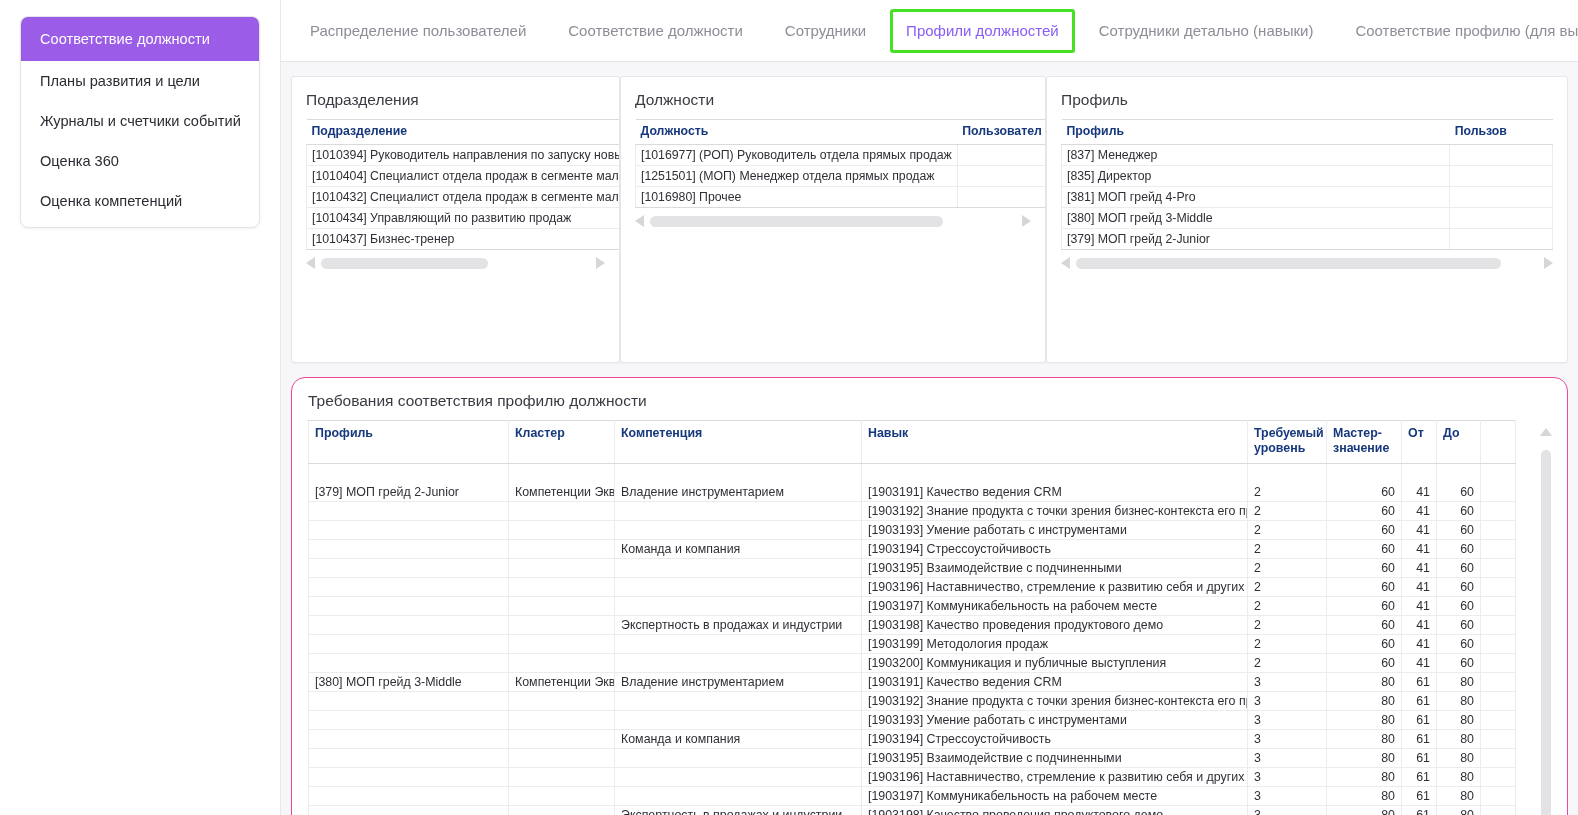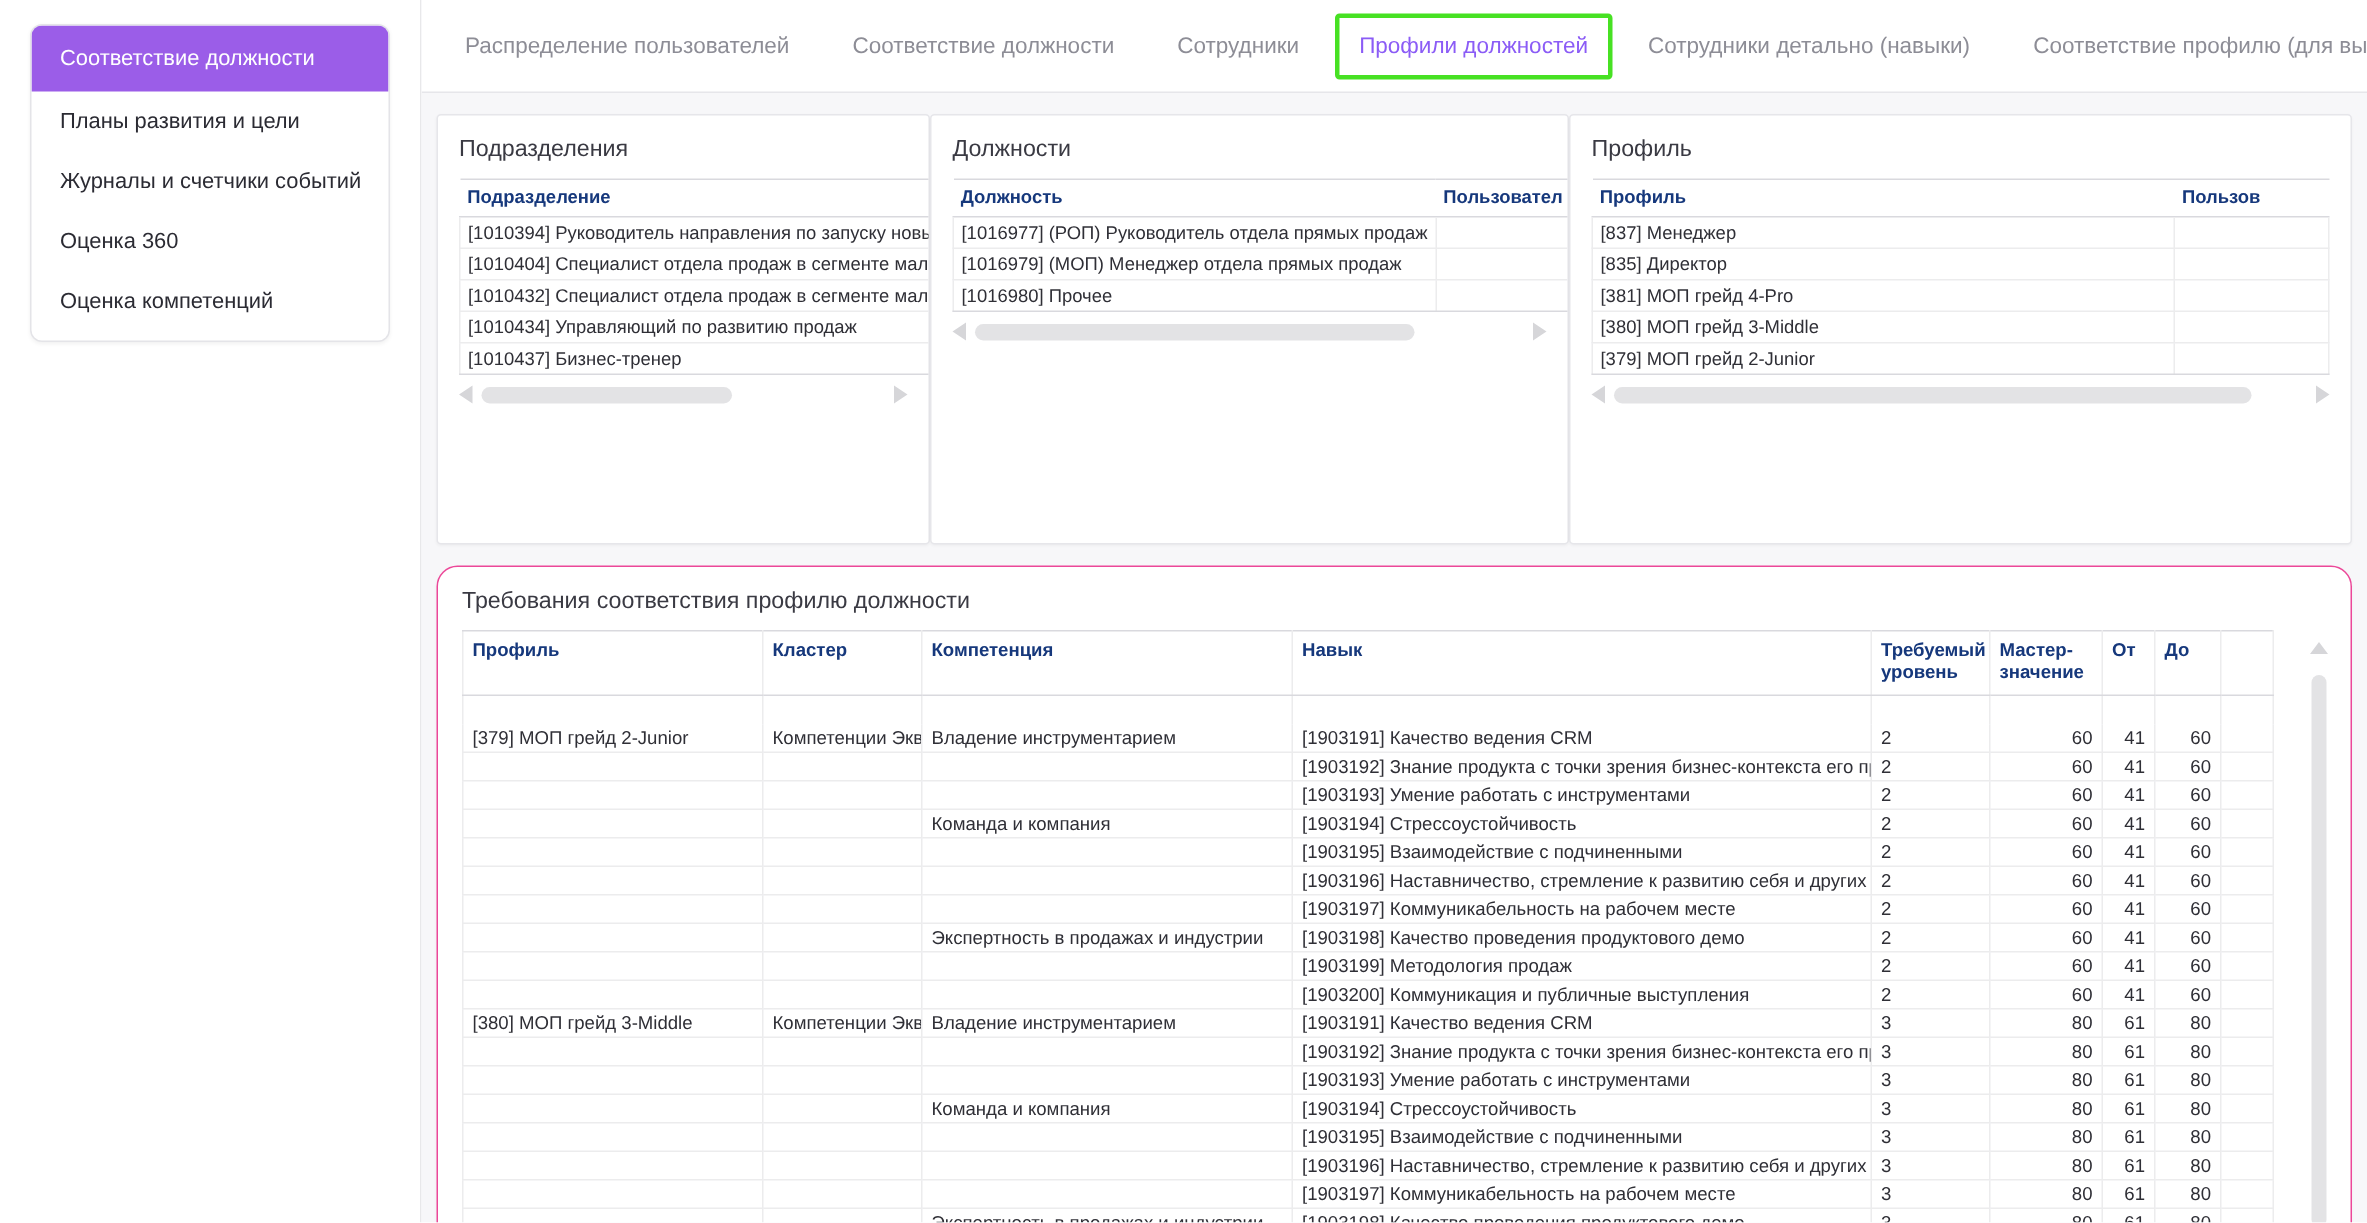--- a/index.html
+++ b/index.html
@@ -274,21 +274,21 @@
                 <th>Должность</th>
                 <th>Пользовател</th>
               </tr>
                 </thead>
               <tbody id="pos-body">
                   <tr>
                     <td>[1016977] (РОП) Руководитель отдела прямых продаж</td>
                     <td></td>
                   </tr>
                   <tr>
-                    <td>[1016979] (МОП) Менеджер отдела прямых продаж</td>
+                    <td>[1251501] (МОП) Менеджер отдела прямых продаж</td>
                     <td></td>
                   </tr>
                   <tr>
                     <td>[1016980] Прочее</td>
                     <td></td>
                   </tr>
                 </tbody>
             </table>
           </div>
           <div class="grid" style="margin-top:0">

